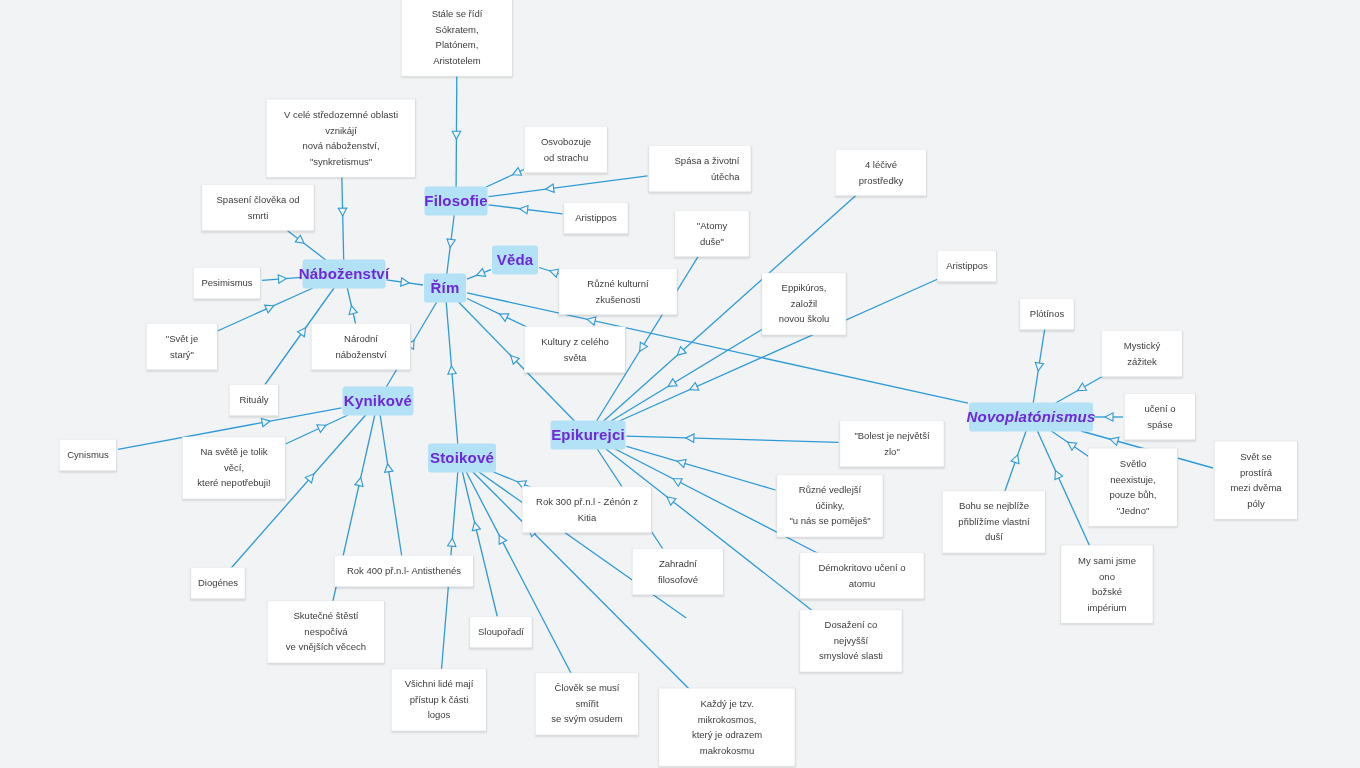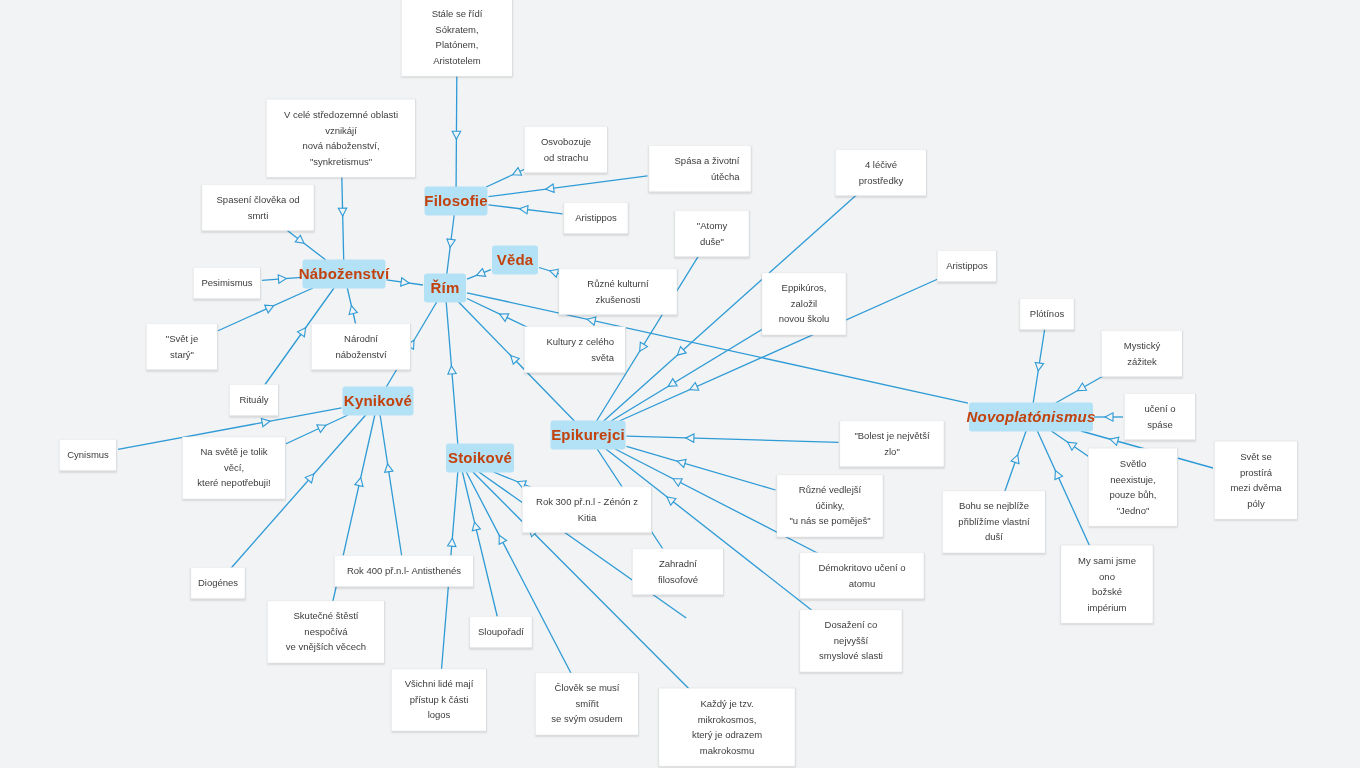--- a/index.html
+++ b/index.html
@@ -20,21 +20,21 @@
     display:flex;
     align-items:center;
     justify-content:center;
     text-align:center;
     transform:translate(-50%,-50%);
   }
 
   
   .node.main{
     background:#b3e2f7;
-    color:#c2410c;
+    color:#6d28d9;
     font-weight:bold;
     font-size:15px;
     letter-spacing:.2px;
     border-radius:3px;
     padding:6px 10px;
     line-height:1.15;
     text-align:center;
   }
 
   
@@ -258,31 +258,31 @@
     <div class="node main" style="left: 445px; top: 288px; width: 42px; min-height: 26px;">Řím</div>
     <div class="node leaf" style="left: 227px; top: 283px; width: 68px; min-height: 23px;">Pesimismus</div>
     <div class="node leaf" style="left: 618px; top: 292px; width: 119px; min-height: 23px;">Různé kulturní zkušenosti</div>
     <div class="node leaf" style="left: 804px; top: 304px; width: 85px; min-height: 40px;">Eppikúros, založil
 novou školu</div>
     <div class="node leaf" style="left: 967px; top: 266px; width: 60px; min-height: 23px;">Aristippos</div>
     <div class="node leaf" style="left: 1047px; top: 314px; width: 55px; min-height: 23px;">Plótínos</div>
     <div class="node leaf" style="left: 1142px; top: 354px; width: 82px; min-height: 23px;">Mystický zážitek</div>
     <div class="node leaf" style="left: 182px; top: 347px; width: 72px; min-height: 23px;">"Svět je starý"</div>
     <div class="node leaf" style="left: 361px; top: 347px; width: 100px; min-height: 23px;">Národní náboženství</div>
-    <div class="node leaf" style="left: 575px; top: 350px; width: 102px; min-height: 23px; text-align: right;">Kultury z celého světa</div>
+    <div class="node leaf" style="left: 575px; top: 350px; width: 102px; min-height: 23px;">Kultury z celého světa</div>
     <div class="node leaf" style="left: 254px; top: 400px; width: 50px; min-height: 23px;">Rituály</div>
     <div class="node main" style="left: 378px; top: 401px; width: 71px; min-height: 26px;">Kynikové</div>
     <div class="node main" style="left: 1031px; top: 417px; width: 124px; min-height: 26px; font-style: italic;">Novoplatónismus</div>
     <div class="node leaf" style="left: 1160px; top: 417px; width: 72px; min-height: 23px;">učení o spáse</div>
     <div class="node main" style="left: 588px; top: 435px; width: 75px; min-height: 26px;">Epikurejci</div>
     <div class="node leaf" style="left: 892px; top: 444px; width: 105px; min-height: 23px;">"Bolest je největší zlo"</div>
     <div class="node leaf" style="left: 88px; top: 455px; width: 58px; min-height: 23px;">Cynismus</div>
     <div class="node leaf" style="left: 234px; top: 468px; width: 104px; min-height: 40px;">Na světě je tolik věcí,
 které nepotřebuji!</div>
-    <div class="node main" style="left: 480px; top: 458px; width: 68px; min-height: 26px;">Stoikové</div>
+    <div class="node main" style="left: 462px; top: 458px; width: 68px; min-height: 26px;">Stoikové</div>
     <div class="node leaf" style="left: 1256px; top: 480px; width: 84px; min-height: 40px;">Svět se prostírá
 mezi dvěma póly</div>
     <div class="node leaf" style="left: 1133px; top: 487px; width: 90px; min-height: 40px;">Světlo neexistuje,
 pouze bůh, "Jedno"</div>
     <div class="node leaf" style="left: 587px; top: 510px; width: 130px; min-height: 23px;">Rok 300 př.n.l - Zénón z Kitia</div>
     <div class="node leaf" style="left: 830px; top: 506px; width: 107px; min-height: 40px;">Různé vedlejší účinky,
 "u nás se poměješ"</div>
     <div class="node leaf" style="left: 994px; top: 522px; width: 104px; min-height: 40px;">Bohu se nejblíže
 přiblížíme vlastní duší</div>
     <div class="node leaf" style="left: 404px; top: 571px; width: 140px; min-height: 23px;">Rok 400 př.n.l- Antisthenés</div>

